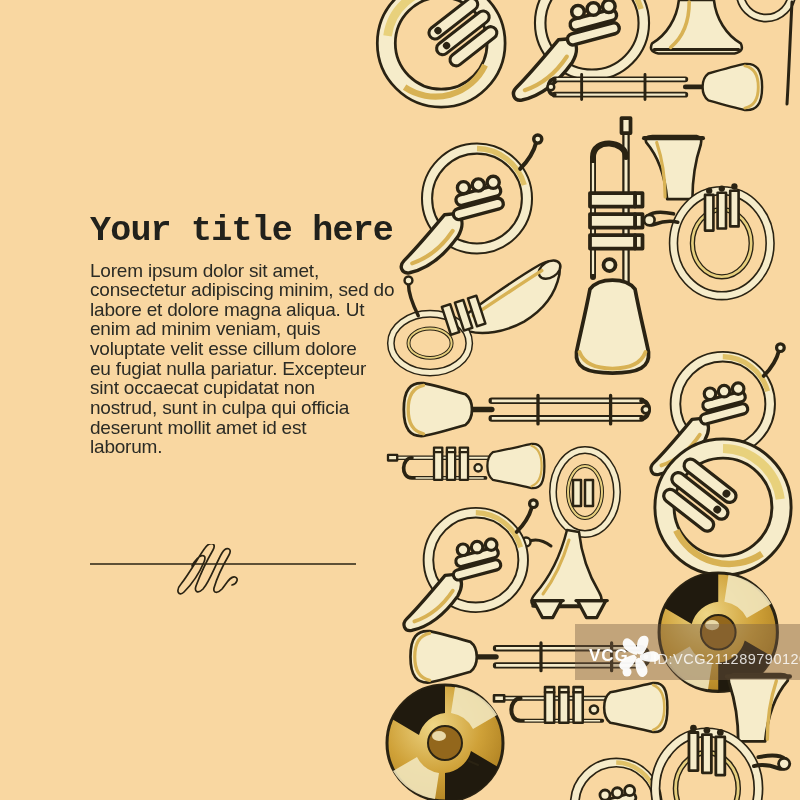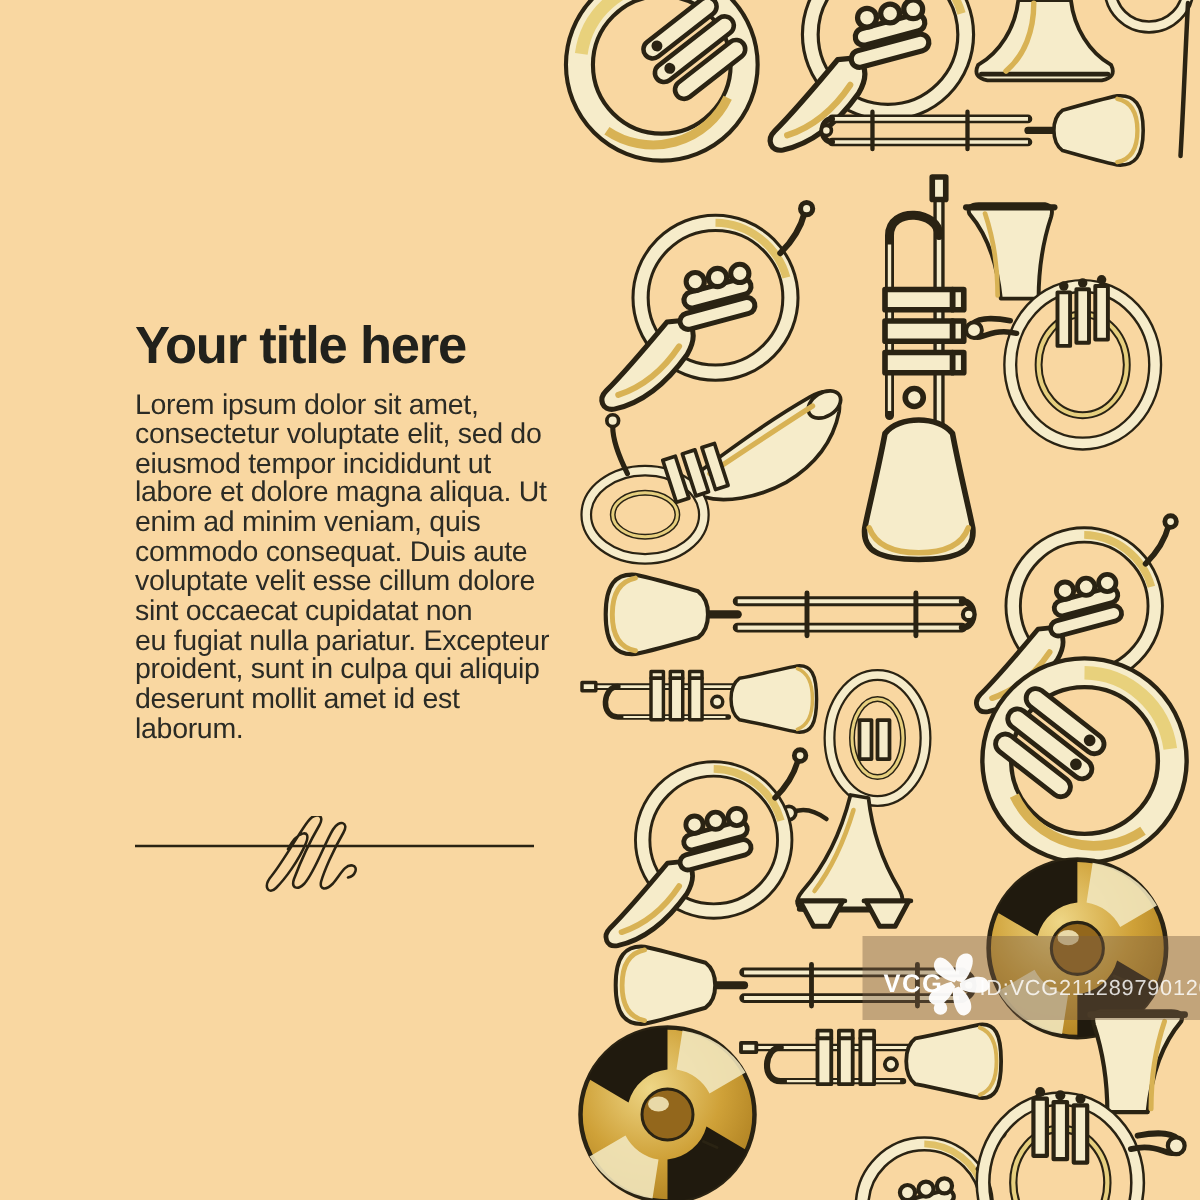--- a/index.html
+++ b/index.html
@@ -8,21 +8,21 @@
     background:#f9d7a1;
     font-family:"Liberation Sans", sans-serif;
   }
   .pattern-svg{position:absolute; left:0; top:0;}
   svg .ln{stroke:#2a2313; fill:none; stroke-linecap:round;}
   svg .fl{fill:#f6ecca; stroke:#2a2313; stroke-width:2.5; stroke-linejoin:round;}
   svg .gd{stroke:#d8b254; fill:none; stroke-linecap:round;}
 
   .text-block{position:absolute; left:90px; top:212px; width:290px;}
   .page-title{
-    font-family:Liberation Sans, sans-serif; font-weight:700;
+    font-family:Liberation Mono, monospace; font-weight:700;
     font-size:35px; line-height:1.1; letter-spacing:-0.8px;
     color:#21211c; margin:0 0 10px 0; white-space:nowrap;
   }
   .para{color:#2b2b25; font-size:19px; line-height:19.65px; letter-spacing:-0.2px;}
   .para .pline{white-space:nowrap;}
   .divider{position:absolute; left:88px; top:544px;}
 
   .wm-band{
     position:absolute; left:575px; top:624px; width:229px; height:56px;
     background:rgba(118,94,68,0.42);
@@ -210,29 +210,27 @@
     <use href="#cymbal" transform="translate(383,681)"></use>
     <use href="#trumpet" transform="translate(494,682) scale(1.02)"></use>
     <use href="#horn" transform="translate(549,748) scale(1.12)"></use>
     <use href="#tuba" transform="translate(792,672) scale(-1.12,1.12)"></use>
   </svg>
 
   <div class="text-block">
     <h1 class="page-title">Your title here</h1>
     <div class="para">
       <div class="pline">Lorem ipsum dolor sit amet,</div>
-      <div class="pline">consectetur voluptate elit, sed do</div>
-      <div class="pline">eiusmod tempor incididunt ut</div>
+      <div class="pline">consectetur adipiscing minim, sed do</div>
       <div class="pline">labore et dolore magna aliqua. Ut</div>
       <div class="pline">enim ad minim veniam, quis</div>
-      <div class="pline">commodo consequat. Duis aute</div>
       <div class="pline">voluptate velit esse cillum dolore</div>
+      <div class="pline">eu fugiat nulla pariatur. Excepteur</div>
       <div class="pline">sint occaecat cupidatat non</div>
-      <div class="pline">eu fugiat nulla pariatur. Excepteur</div>
-      <div class="pline">proident, sunt in culpa qui aliquip</div>
+      <div class="pline">nostrud, sunt in culpa qui officia</div>
       <div class="pline">deserunt mollit amet id est</div>
       <div class="pline">laborum.</div>
     </div>
   </div>
 
   <svg class="divider" width="270" height="52" viewBox="0 0 270 52">
     <path d="M2,20 H268" stroke="#2a2313" stroke-width="1.6" fill="none"></path>
     <path d="M104,22 c6,-12 16,-14 12,-4 c-5,12 -14,24 -20,30 c-5,5 -9,-1 -3,-8 c8,-10 18,-28 24,-36 c5,-7 12,-5 8,2 c-7,12 -14,28 -17,36 c-2,6 2,8 7,3 c7,-8 13,-26 19,-36 c4,-7 11,-5 7,2 c-7,12 -13,26 -15,33 c-1,5 3,6 8,1 c5,-6 8,-13 13,-12 c4,1 2,7 -3,8" stroke="#2a2313" stroke-width="1.7" fill="none" stroke-linecap="round"></path>
   </svg>
 

